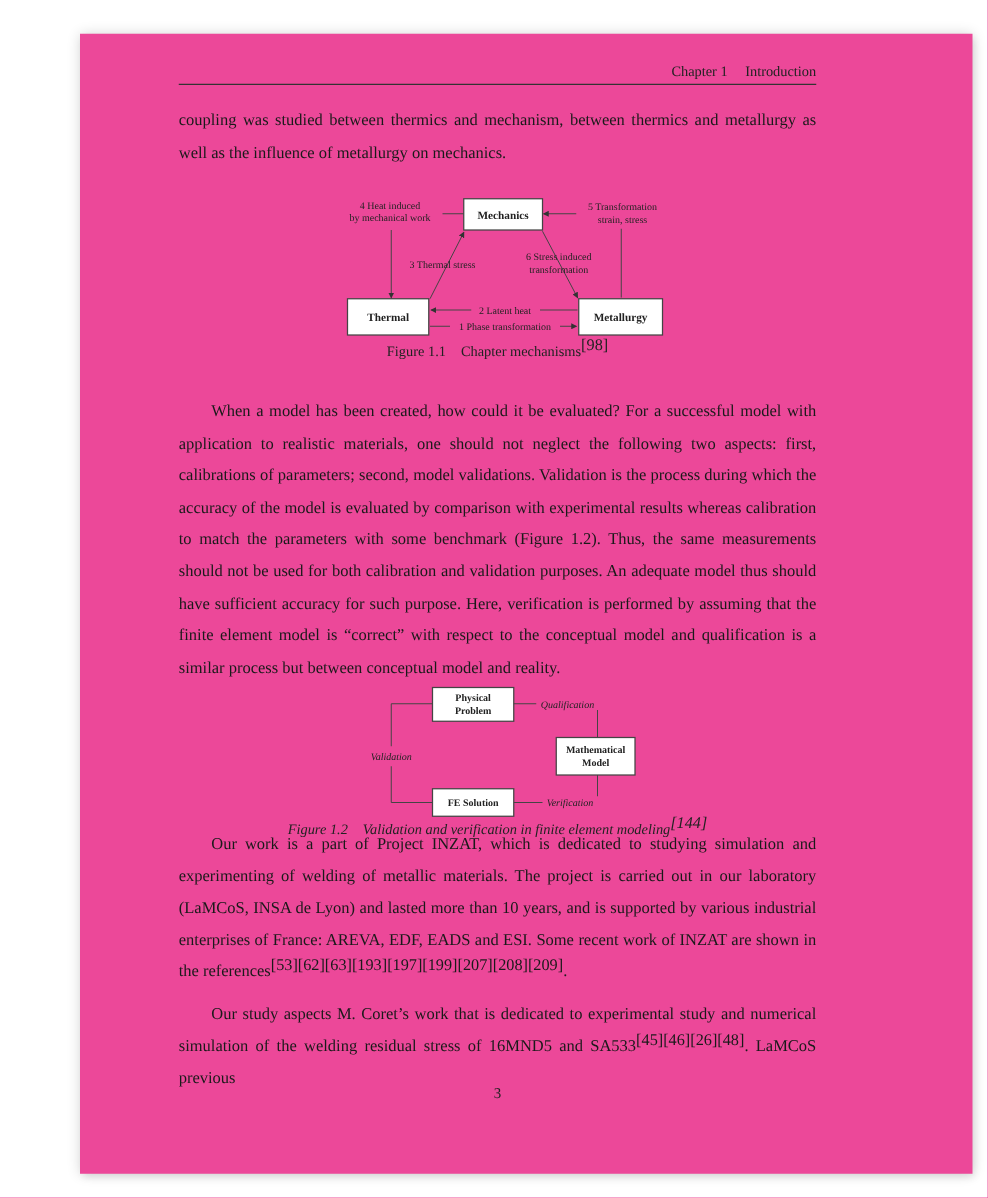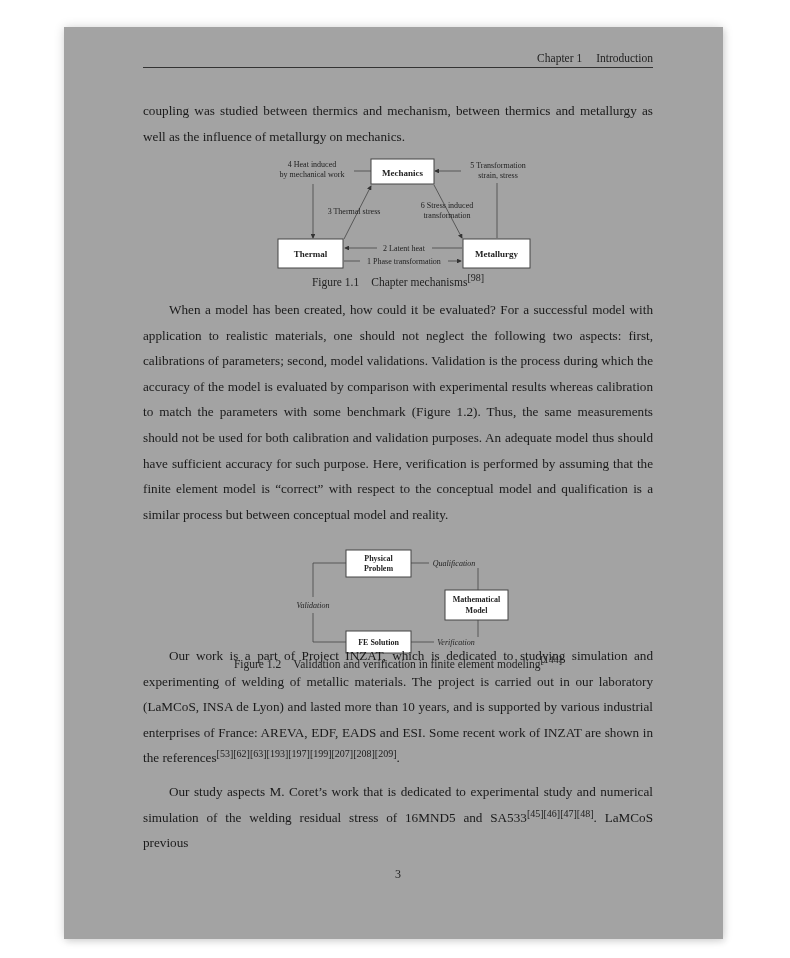--- a/index.html
+++ b/index.html
@@ -1,42 +1,42 @@
 <!DOCTYPE html>
 <html><head>
 <meta charset="utf-8">
 <style>
   html, body { margin: 0; padding: 0; }
   body {
     width: 790px; height: 958px; background: #ffffff; position: relative; overflow: hidden;
     font-family: "Liberation Serif", "DejaVu Serif", serif; color: #1a1a1a;
   }
   .page {
-    position: absolute; left: 64px; top: 27px; width: 659px; height: 912px;
-    background: #a3a3a3;
+    position: absolute; left: 64px; top: 27px; width: 714px; height: 912px;
+    background: #ec4899;
     box-shadow: 0 0 10px rgba(0,0,0,0.16), 2px 3px 6px rgba(0,0,0,0.08);
   }
   .running-head {
     position: absolute; left: 79px; top: 25px; width: 510px; text-align: right;
     font-size: 11.5px; color: #222;
   }
   .running-head .sep { display: inline-block; width: 14px; }
   .head-rule {
     position: absolute; left: 79px; top: 40px; width: 510px; height: 0;
     border-top: 1.2px solid #333;
   }
   .text-block {
     position: absolute; left: 79px; width: 510px;
     font-size: 13.2px; line-height: 25.6px; text-align: justify; color: #1a1a1a;
   }
   .text-block p { margin: 0; }
-  .text-block p.indent { text-indent: 26px; }
+  .text-block p.indent { text-indent: 26px; margin-top: 19px; }
   .text-block p.last { text-align-last: left; }
   .text-block p.gap { margin-top: 8px; }
-  sup { font-size: 10px; line-height: 0; vertical-align: 5px; }
+  sup { font-size: 13px; line-height: 0; vertical-align: 5px; }
   .figure { position: absolute; }
   .figure svg text { font-family: "Liberation Serif", "DejaVu Serif", serif; fill: #222; }
   .caption {
     position: absolute; left: 79px; width: 510px; text-align: center;
     font-size: 11.5px; color: #222;
   }
   .caption .sep { display: inline-block; width: 12px; }
   .page-number {
     position: absolute; left: 79px; width: 510px; top: 840px; text-align: center;
     font-size: 12px; color: #222;
@@ -45,21 +45,21 @@
 </head>
 <body>
 
 <div class="page">
 
   <div class="running-head">
     <span>Chapter 1</span><span class="sep"></span><span>Introduction</span>
   </div>
   <div class="head-rule"></div>
 
-  <div class="text-block" style="top:71px;">
+  <div class="text-block" style="top:56px;">
     <p class="last">coupling was studied between thermics and mechanism, between thermics and metallurgy as well as the influence of metallurgy on mechanics.</p>
   </div>
 
   <div class="figure" style="left:200px; top:128px;">
     <svg width="280" height="118" viewBox="0 0 280 118">
       <defs>
         <marker id="arr1" markerWidth="6" markerHeight="6" refX="5" refY="3" orient="auto">
           <path d="M0,0 L6,3 L0,6 z" fill="#333"></path>
         </marker>
       </defs>
@@ -123,23 +123,23 @@
 
       <line x1="127" y1="18" x2="145" y2="18" stroke="#444" stroke-width="0.8"></line>
       <line x1="194" y1="23" x2="194" y2="45" stroke="#444" stroke-width="0.8"></line>
       <text x="170" y="21" font-size="8" font-style="italic" text-anchor="middle">Qualification</text>
 
       <line x1="127" y1="97" x2="150" y2="97" stroke="#444" stroke-width="0.8"></line>
       <line x1="194" y1="75" x2="194" y2="92" stroke="#444" stroke-width="0.8"></line>
       <text x="172" y="100" font-size="8" font-style="italic" text-anchor="middle">Verification</text>
     </svg>
   </div>
-  <div class="caption" style="top:631px;">
+  <div class="caption" style="top:631px;font-style:italic;">
     <span>Figure 1.2</span><span class="sep"></span><span>Validation and verification in finite element modeling</span><sup>[144]</sup>
   </div>
 
   <div class="text-block" style="top:616px;">
     <p class="indent last"><span>Our work is a part of Project INZAT, which is dedicated to studying simulation and experimenting of welding of metallic materials. The project is carried out in our laboratory (LaMCoS, INSA de Lyon) and lasted more than 10 years, and is supported by various industrial enterprises of France: AREVA, EDF, EADS and ESI. Some recent work of INZAT are shown in the references</span><sup>[53][62][63][193][197][199][207][208][209]</sup><span>.</span></p>
-    <p class="indent gap"><span>Our study aspects M. Coret’s work that is dedicated to experimental study and numerical simulation of the welding residual stress of 16MND5 and SA533</span><sup>[45][46][47][48]</sup><span>. LaMCoS previous</span></p>
+    <p class="indent gap"><span>Our study aspects M. Coret’s work that is dedicated to experimental study and numerical simulation of the welding residual stress of 16MND5 and SA533</span><sup>[45][46][26][48]</sup><span>. LaMCoS previous</span></p>
   </div>
 
   <div class="page-number">3</div>
 </div>
 
 </body></html>

